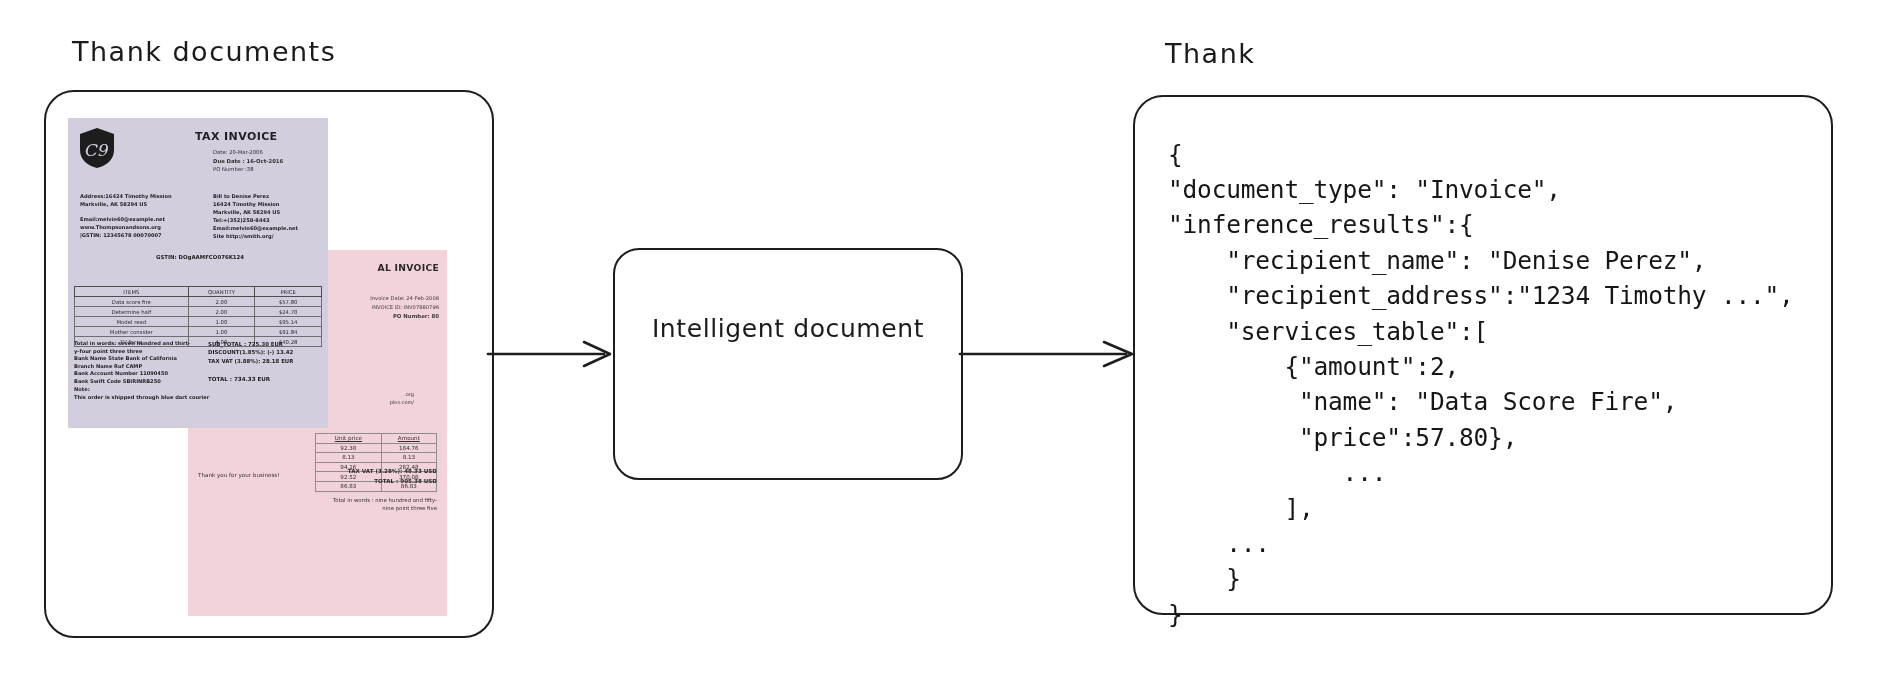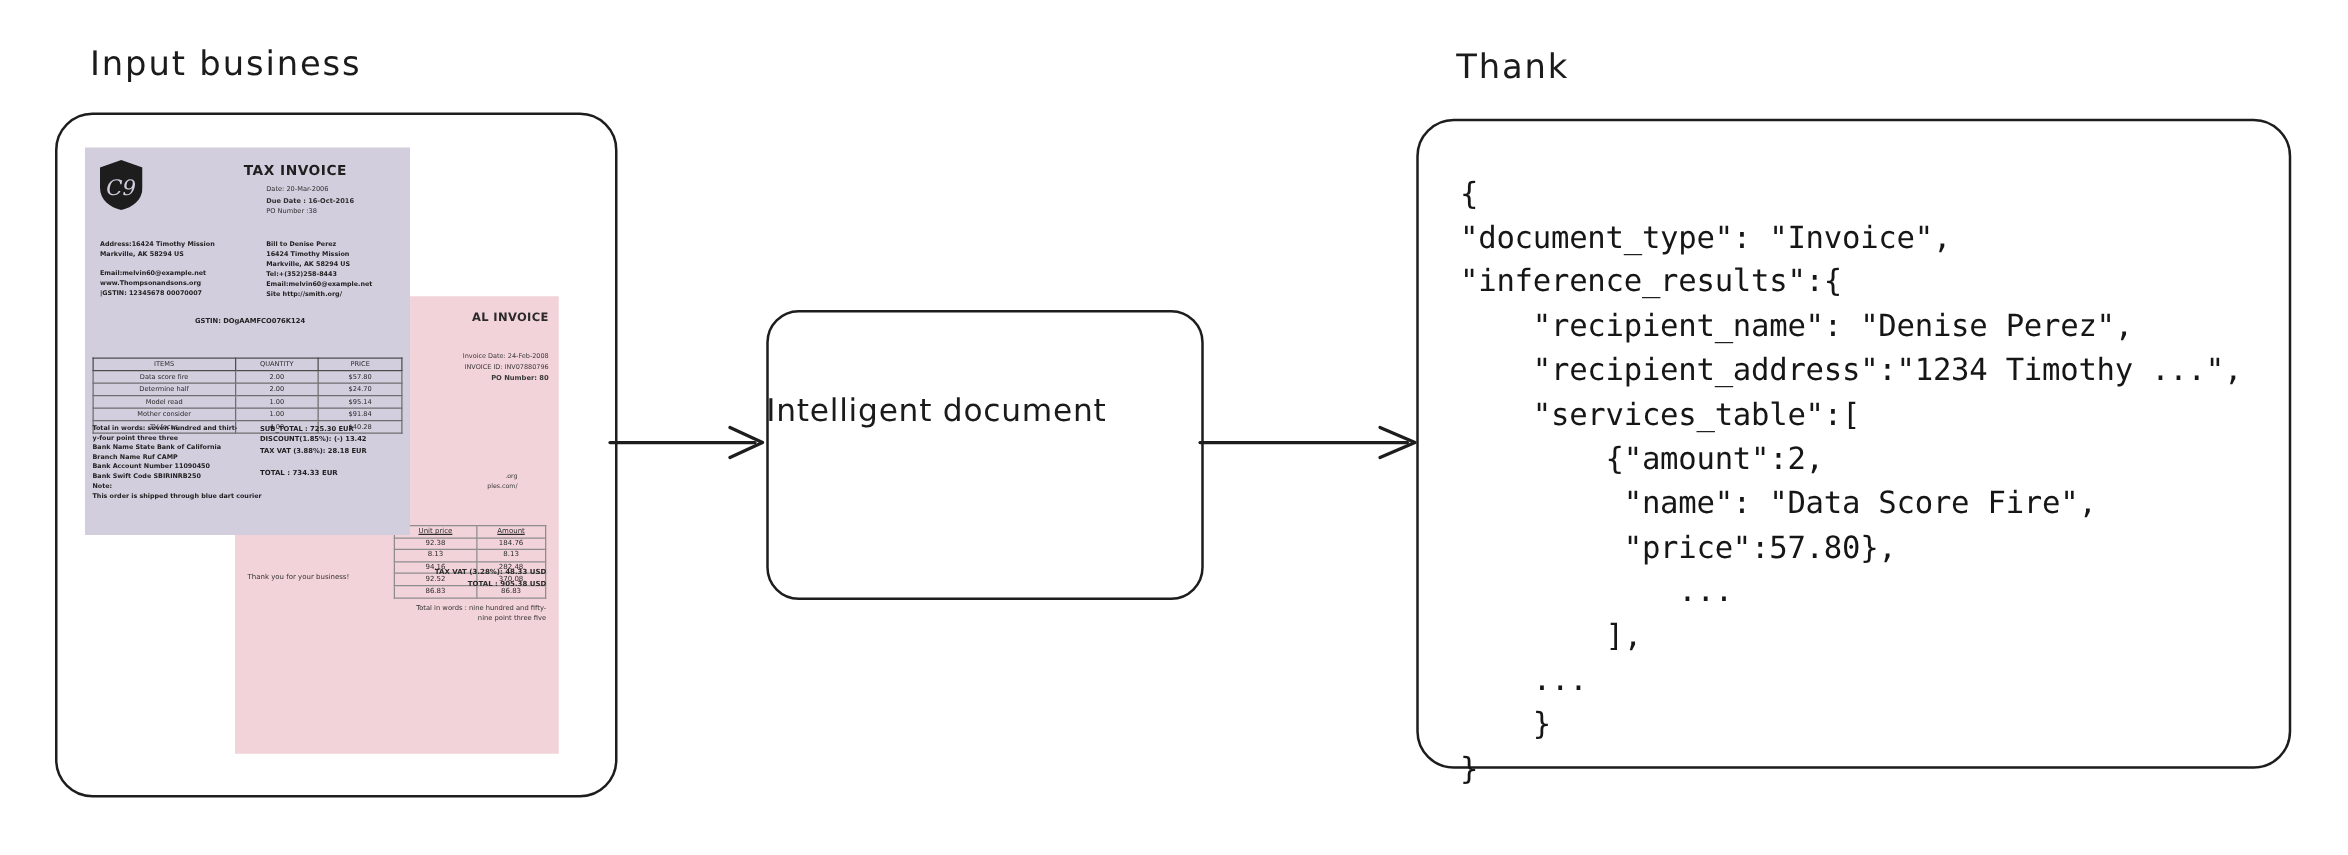--- a/index.html
+++ b/index.html
@@ -31,42 +31,42 @@
     border-radius:26px;
     background:#ffffff;
     box-sizing:border-box;
   }
   #input-box{left:44px;top:90px;width:450px;height:548px;border-radius:30px;}
   #process-box{left:613px;top:248px;width:350px;height:232px;border-radius:26px;}
   #output-box{left:1133px;top:95px;width:700px;height:520px;border-radius:30px;}
 
   #process-label{
     position:absolute;left:613px;top:310px;width:350px;
-    font-size:25px;color:#1b1b1b;line-height:38px;
+    text-align:center;font-size:25px;color:#1b1b1b;line-height:38px;
     letter-spacing:.6px;
   }
 
   
   .arrow{position:absolute;}
 
   
   #json-block{
     position:absolute;left:1168px;top:112px;
     font-family:"DejaVu Sans Mono", monospace;
     font-size:24.5px;line-height:35.4px;
     color:#161616;white-space:pre;
     letter-spacing:-0.2px;
   }
 
   
   .doc{position:absolute;overflow:hidden;}
 
   
   #doc-pink{
-    left:188px;top:237px;width:259px;height:366px;
+    left:188px;top:250px;width:259px;height:366px;
     background:#f2d3d9;
     z-index:1;
   }
   #doc-pink .pk-title{
     position:absolute;right:8px;top:12px;
     font-size:9.2px;font-weight:bold;color:#2a2a2a;letter-spacing:.3px;
   }
   #doc-pink .pk-meta{
     position:absolute;right:8px;top:44px;text-align:right;
     font-size:5.2px;color:#3a3a3a;line-height:9px;
@@ -148,21 +148,21 @@
     font-size:5.4px;color:#1f1f1f;line-height:8.4px;font-weight:bold;
   }
   #doc-purple .pu-total-final{position:absolute;left:140px;top:258px;font-size:5.6px;font-weight:bold;color:#1f1f1f;}
   #doc-purple .pu-footnote{
     position:absolute;left:6px;top:268px;font-size:5.1px;color:#222;line-height:7.6px;font-weight:bold;
   }
 </style>
 </head>
 <body>
 
-<div class="caption" id="caption-input">Input business</div>
+<div class="caption" id="caption-input">Thank documents</div>
 
 <div class="caption" id="caption-output">Thank</div>
 
 <div class="sketchbox" id="input-box"></div>
 
 <div class="doc" id="doc-pink">
   <div class="pk-title">AL INVOICE</div>
   <div class="pk-meta">
     <div>Invoice Date: 24-Feb-2008</div>
     <div>INVOICE ID: INV07880796</div>

